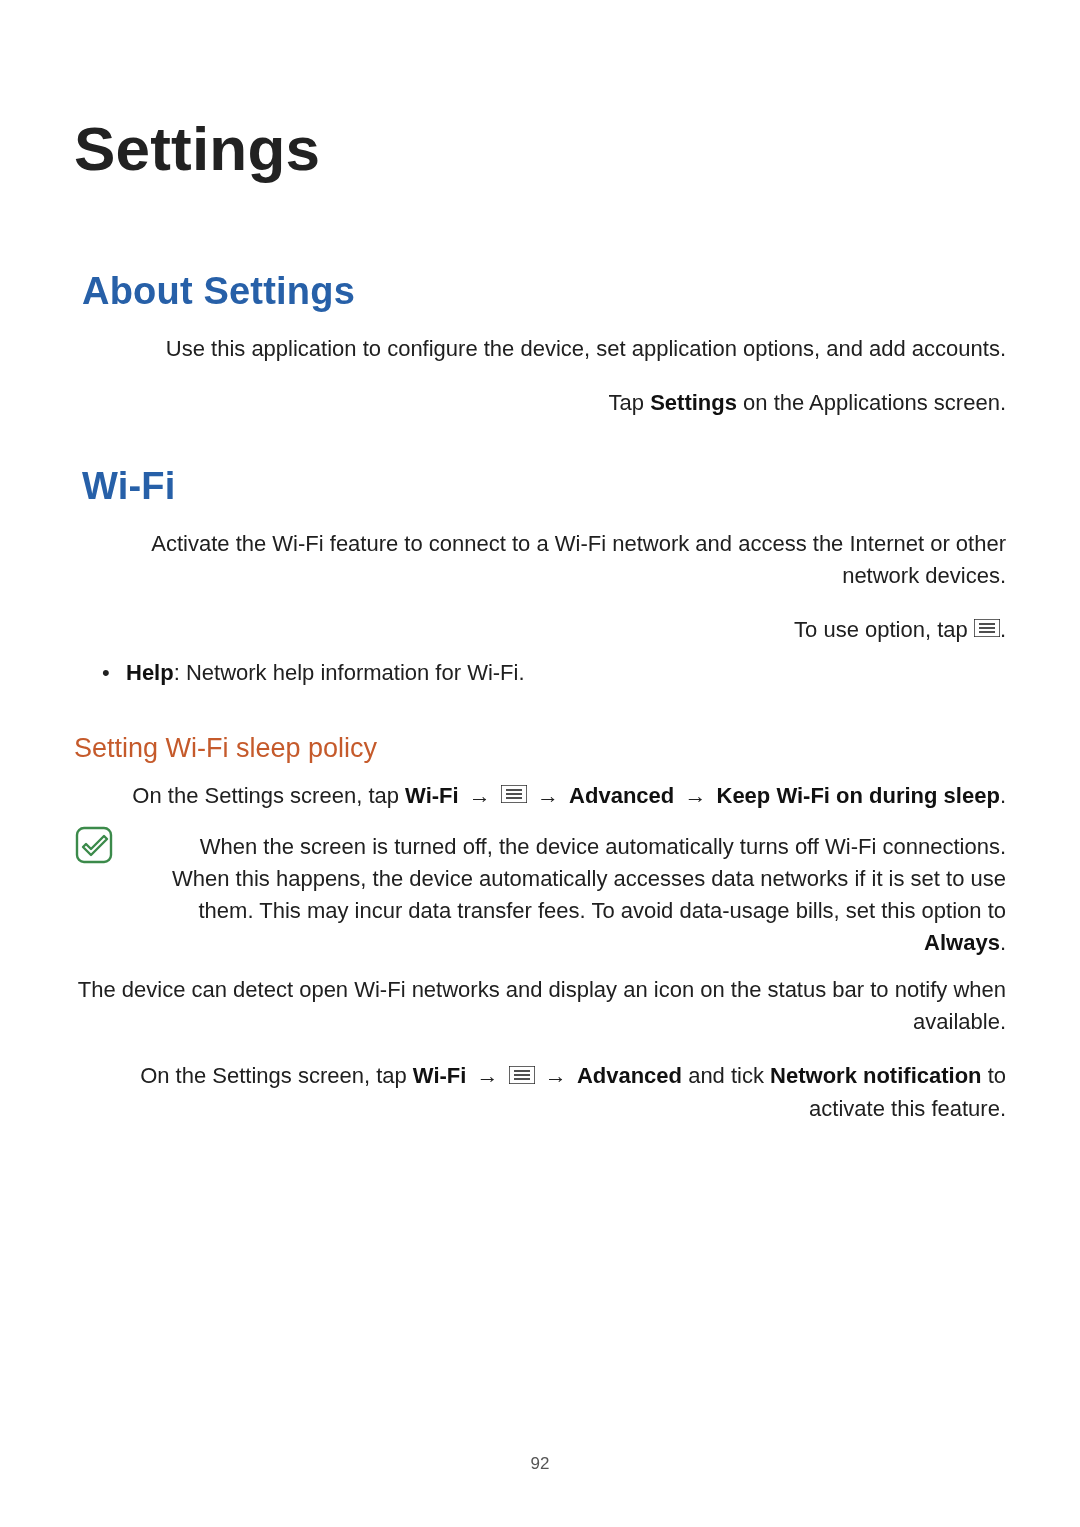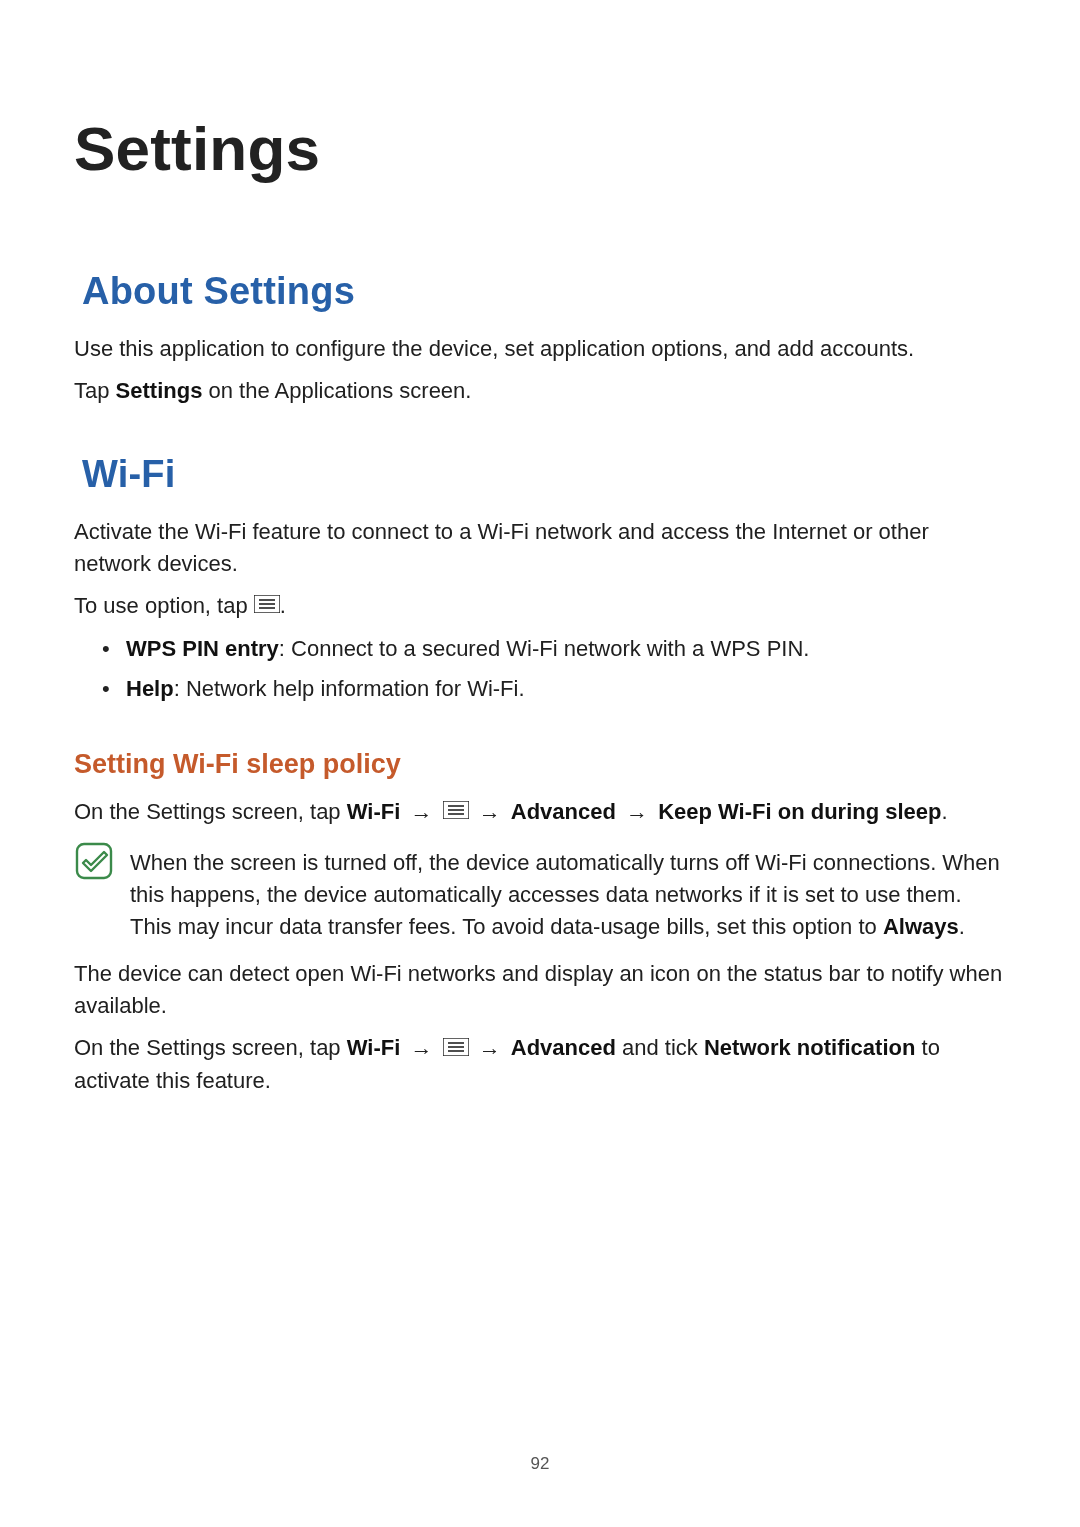--- a/index.html
+++ b/index.html
@@ -33,26 +33,26 @@
   }
   h2.section{
     color:var(--accent);
     font-weight:700;
     font-size:38px;
     margin:40px 0 14px 8px;
     letter-spacing:0.2px;
   }
   h3.subsection{
     color:var(--subaccent);
-    font-weight:700;
+    font-weight:400;
     font-size:27px;
     margin:40px 0 12px 0;
   }
-  p{margin:8px 0;}
-  p.tight{margin-top:10px;}
+  p{margin:8px 0;text-align:right;}
+  p.tight{margin-top:22px;}
   .extra-gap{margin-top:48px;}
   b{font-weight:700;color:#111;}
   ul.opts{
     list-style:none;
     padding:0;
     margin:10px 0 0 28px;
   }
   ul.opts li{
     position:relative;
     padding-left:24px;
@@ -77,20 +77,21 @@
     align-items:flex-start;
     gap:16px;
     margin-top:10px;
   }
   .note-icon{
     flex:0 0 auto;
     margin-top:2px;
   }
   .note-text{
     flex:1 1 auto;
+    margin-left:32px;
   }
   .pagenum{
     position:absolute;
     bottom:50px;
     left:0;right:0;
     text-align:center;
     font-size:17px;
     color:#555;
   }
   .arrow{margin:0 4px;}
@@ -113,21 +114,20 @@
   <p class="tight">
     <span>To use option, tap </span><span class="menu-icon"><svg width="26" height="18" viewBox="0 0 26 18">
           <rect x="0" y="0" width="26" height="18" fill="none" stroke="#222" stroke-width="1.4"></rect>
           <line x1="5" y1="5" x2="21" y2="5" stroke="#222" stroke-width="1.6"></line>
           <line x1="5" y1="9" x2="21" y2="9" stroke="#222" stroke-width="1.6"></line>
           <line x1="5" y1="13" x2="21" y2="13" stroke="#222" stroke-width="1.6"></line>
         </svg></span><span>.</span>
   </p>
 
   <ul class="opts">
-    <li><b>WPS PIN entry</b><span>: Connect to a secured Wi-Fi network with a WPS PIN.</span></li>
     <li><b>Help</b><span>: Network help information for Wi-Fi.</span></li>
   </ul>
 
   <h3 class="subsection">Setting Wi-Fi sleep policy</h3>
   <p>
     <span>On the Settings screen, tap </span><b>Wi-Fi</b><span class="arrow"> → </span><span class="menu-icon"><svg width="26" height="18" viewBox="0 0 26 18">
           <rect x="0" y="0" width="26" height="18" fill="none" stroke="#222" stroke-width="1.4"></rect>
           <line x1="5" y1="5" x2="21" y2="5" stroke="#222" stroke-width="1.6"></line>
           <line x1="5" y1="9" x2="21" y2="9" stroke="#222" stroke-width="1.6"></line>
           <line x1="5" y1="13" x2="21" y2="13" stroke="#222" stroke-width="1.6"></line>

